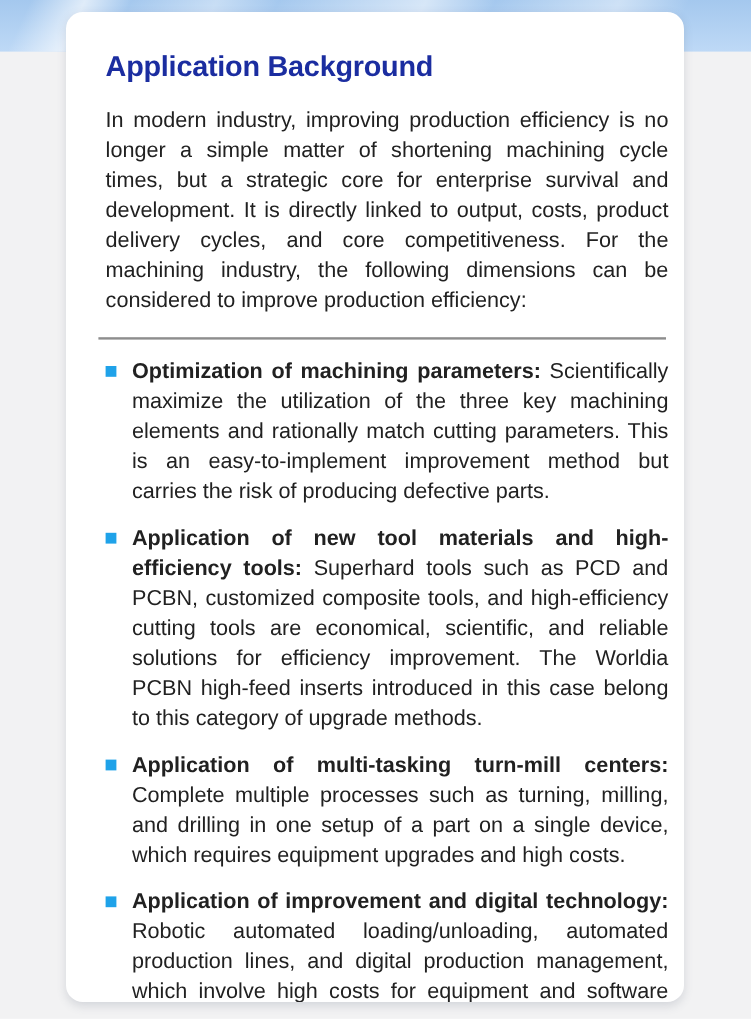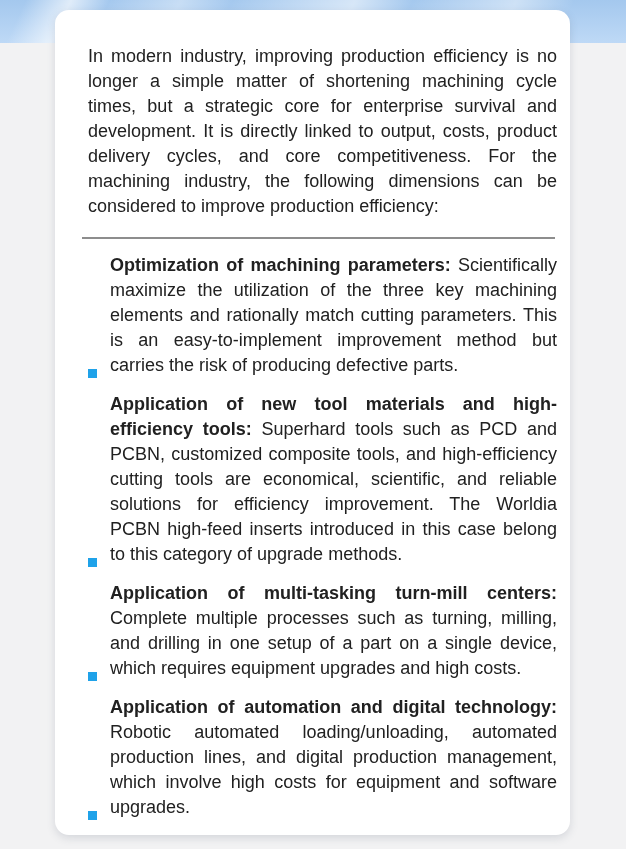--- a/index.html
+++ b/index.html
@@ -44,53 +44,54 @@
   .intro{
     font-size:18px;line-height:25px;
     text-align:justify;
   }
   .divider{
     border:none;border-top:2px solid var(--divider);
     margin:15px 2px 9px -6px;height:0;
   }
   .bullet-list{margin:0;padding:0;list-style:none;}
   .bullet-item{
-    display:flex;align-items:flex-end;
+    display:flex;align-items:flex-start;
     margin-top:14px;
     font-size:18px;line-height:25px;
   }
   .bullet-marker{
     flex:0 0 auto;width:9px;height:9px;margin:8px 13px 0 0;
     background:var(--bullet-marker);
   }
   .bullet-text{flex:1 1 auto;text-align:justify;}
   .bullet-label{font-weight:bold;}
 </style>
 </head>
 <body>
 
 <div class="header-band"></div>
 
 <section class="card">
+  <h1 class="card-title">Application Background</h1>
 
   <p class="intro">In modern industry, improving production efficiency is no longer a simple matter of shortening machining cycle times, but a strategic core for enterprise survival and development. It is directly linked to output, costs, product delivery cycles, and core competitiveness. For the machining industry, the following dimensions can be considered to improve production efficiency:</p>
 
   <hr class="divider">
 
   <ul class="bullet-list">
     <li class="bullet-item">
       <span class="bullet-marker"></span>
       <span class="bullet-text"><span class="bullet-label">Optimization of machining parameters:</span> <span>Scientifically maximize the utilization of the three key machining elements and rationally match cutting parameters. This is an easy-to-implement improvement method but carries the risk of producing defective parts.</span></span>
     </li>
     <li class="bullet-item">
       <span class="bullet-marker"></span>
       <span class="bullet-text"><span class="bullet-label">Application of new tool materials and high-efficiency tools:</span> <span>Superhard tools such as PCD and PCBN, customized composite tools, and high-efficiency cutting tools are economical, scientific, and reliable solutions for efficiency improvement. The Worldia PCBN high-feed inserts introduced in this case belong to this category of upgrade methods.</span></span>
     </li>
     <li class="bullet-item">
       <span class="bullet-marker"></span>
       <span class="bullet-text"><span class="bullet-label">Application of multi-tasking turn-mill centers:</span> <span>Complete multiple processes such as turning, milling, and drilling in one setup of a part on a single device, which requires equipment upgrades and high costs.</span></span>
     </li>
     <li class="bullet-item">
       <span class="bullet-marker"></span>
-      <span class="bullet-text"><span class="bullet-label">Application of automation and digital technology:</span> <span>Robotic automated loading/unloading, automated production lines, and digital production management, which involve high costs for equipment and software upgrades.</span></span>
+      <span class="bullet-text"><span class="bullet-label">Application of improvement and digital technology:</span> <span>Robotic automated loading/unloading, automated production lines, and digital production management, which involve high costs for equipment and software upgrades.</span></span>
     </li>
   </ul>
 </section>
 
 </body></html>

